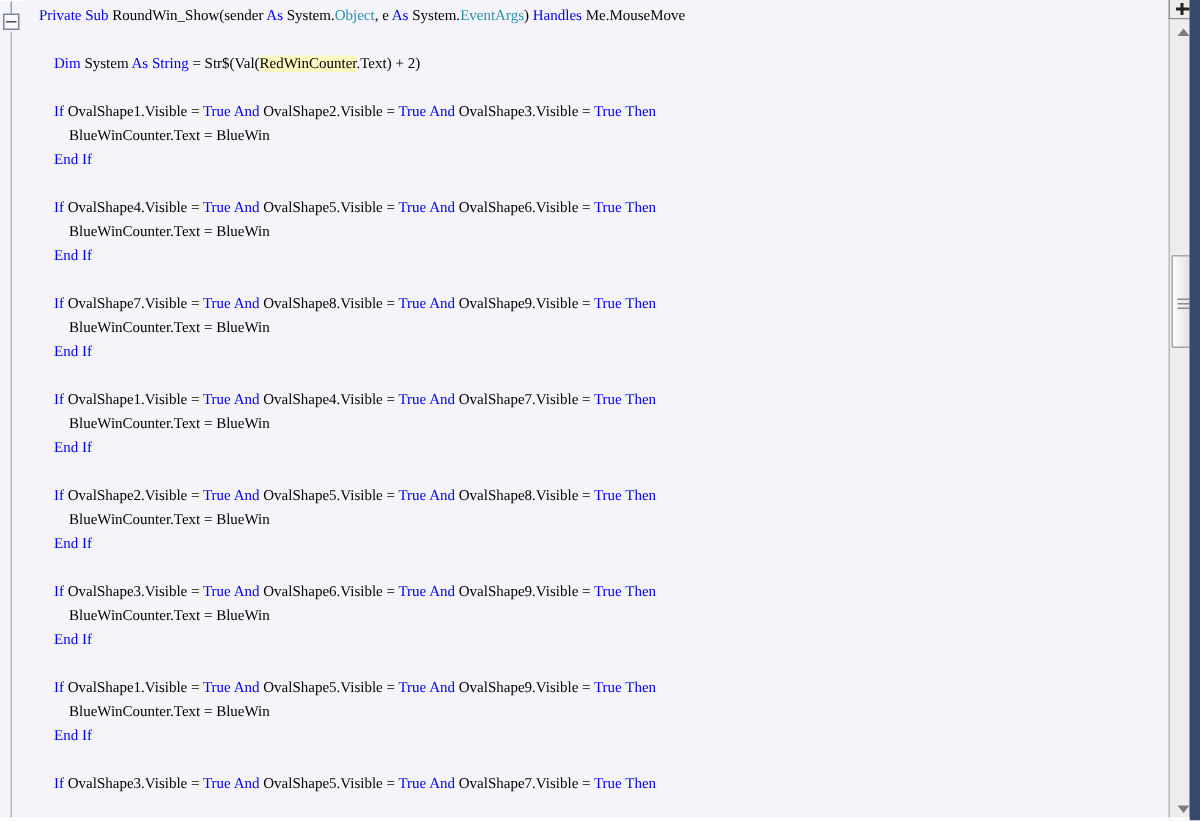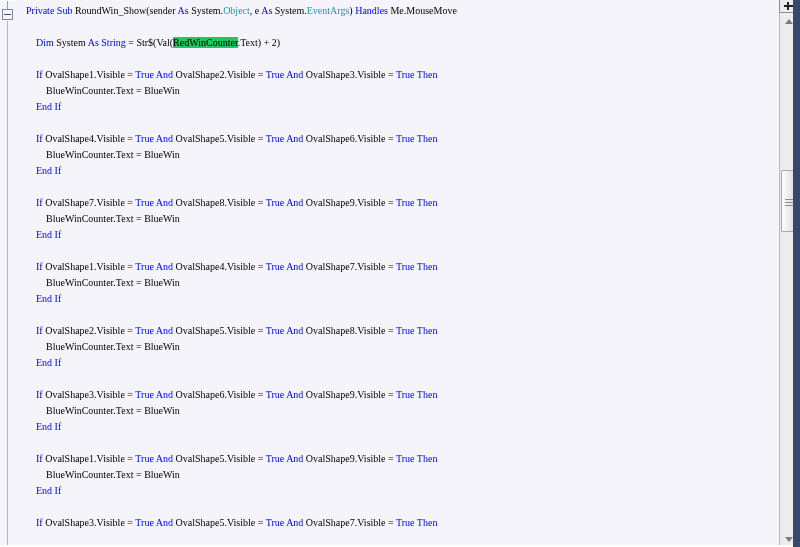--- a/index.html
+++ b/index.html
@@ -94,21 +94,21 @@
     white-space: pre;
     font-family: Liberation Serif, serif;
     font-size: 10px;
     color: #000000;
     letter-spacing: 0px;
   }
   .code-line .tok { white-space: pre; }
   .kw   { color: #0000f0; }      
   .typ  { color: #2b91af; }      
   .pln  { color: #000000; }
-  .hl   { background: #22c55e; } 
+  .hl   { background: #fef9c3; } 
 
   
   #scrollbar {
     position: absolute;
     right: 0;
     top: 0;
     width: 28px;
     height: 547px;
     z-index: 4;
   }

